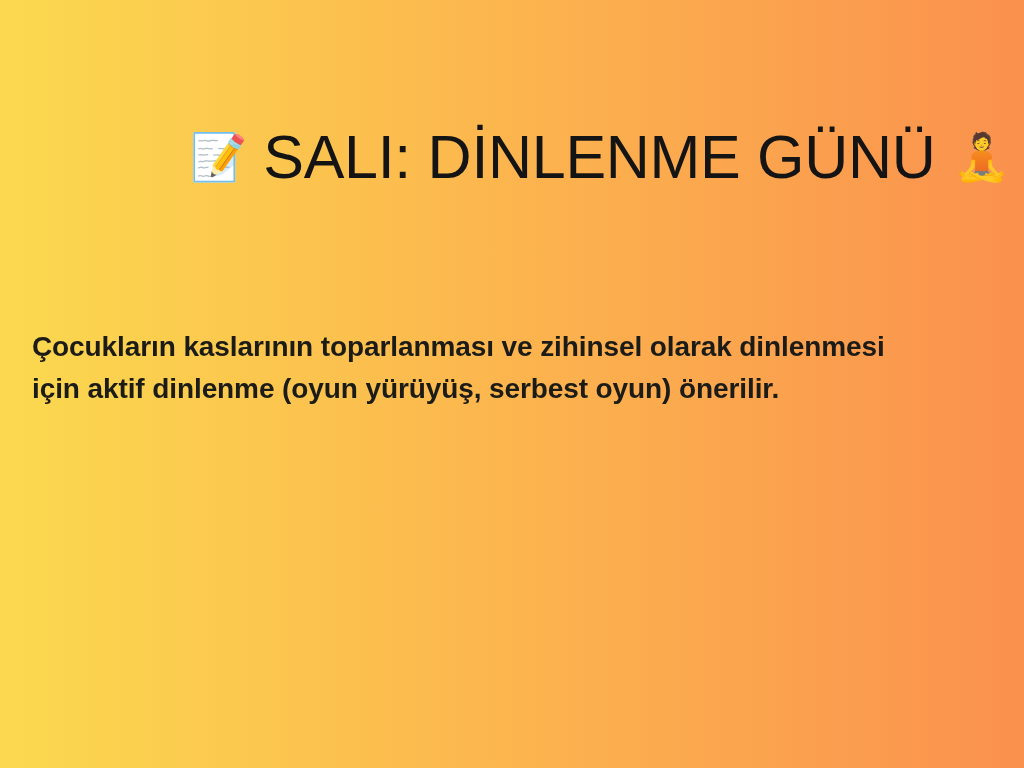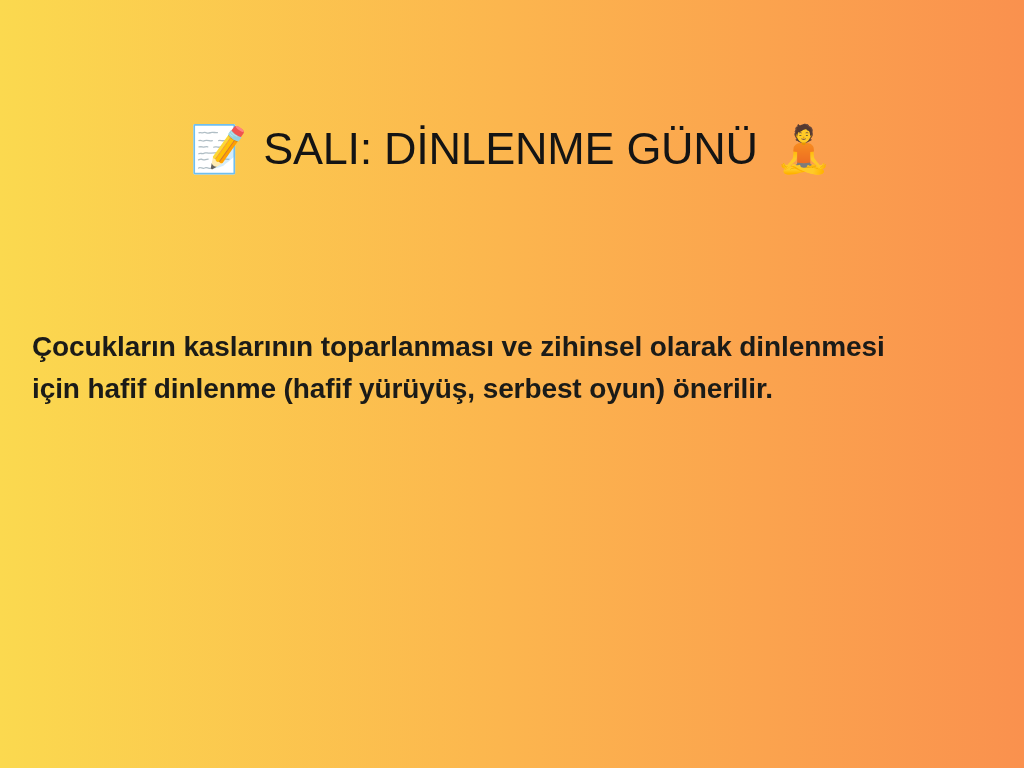--- a/index.html
+++ b/index.html
@@ -39,21 +39,21 @@
     font-size: 46px;
     line-height: 1;
     display: inline-block;
   }
 
   #title-emoji-left  { margin-right: 16px; }
   #title-emoji-right { margin-left: 18px; }
 
   #title-text {
     font-family: "Liberation Sans", sans-serif;
-    font-size: 45px;
+    font-size: 61px;
     font-weight: 400;
     color: #141414;
     letter-spacing: -0.3px;
     line-height: 1.05;
   }
 
   
   #body-block {
     position: absolute;
     left: 32px;
@@ -77,16 +77,16 @@
 <div id="slide">
 
   <div id="title-block">
     <span id="title-emoji-left" class="title-emoji">📝</span>
     <span id="title-text">SALI: DİNLENME GÜNÜ</span>
     <span id="title-emoji-right" class="title-emoji">🧘</span>
   </div>
 
   <div id="body-block">
     <div class="body-line">Çocukların kaslarının toparlanması ve zihinsel olarak dinlenmesi</div>
-    <div class="body-line">için hafif dinlenme (hafif yürüyüş, serbest oyun) önerilir.</div>
+    <div class="body-line">için aktif dinlenme (oyun yürüyüş, serbest oyun) önerilir.</div>
   </div>
 
 </div>
 
 </body></html>

